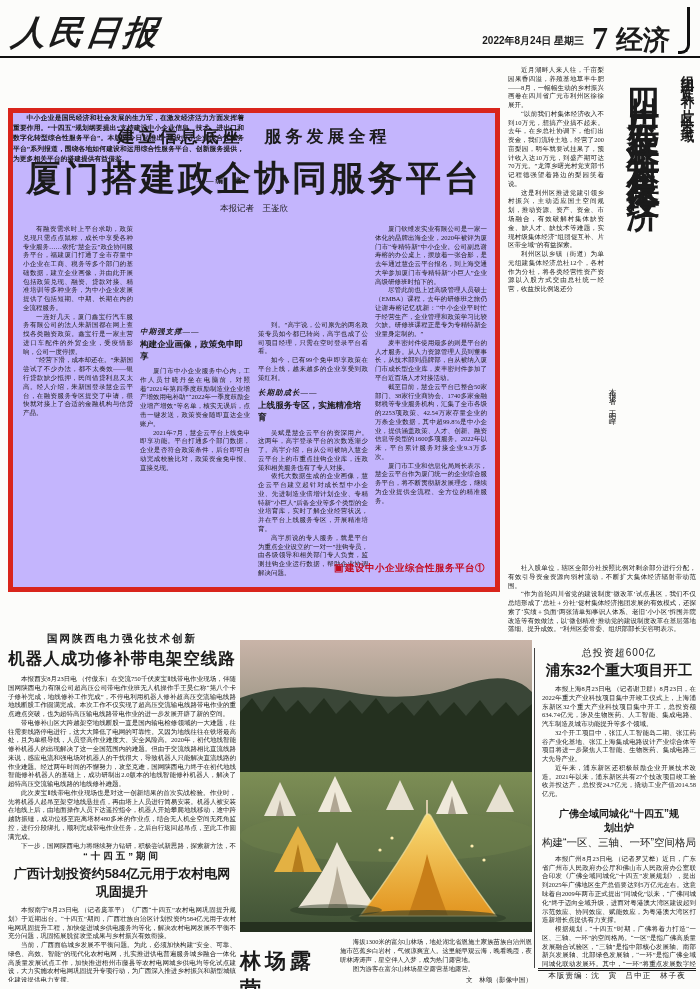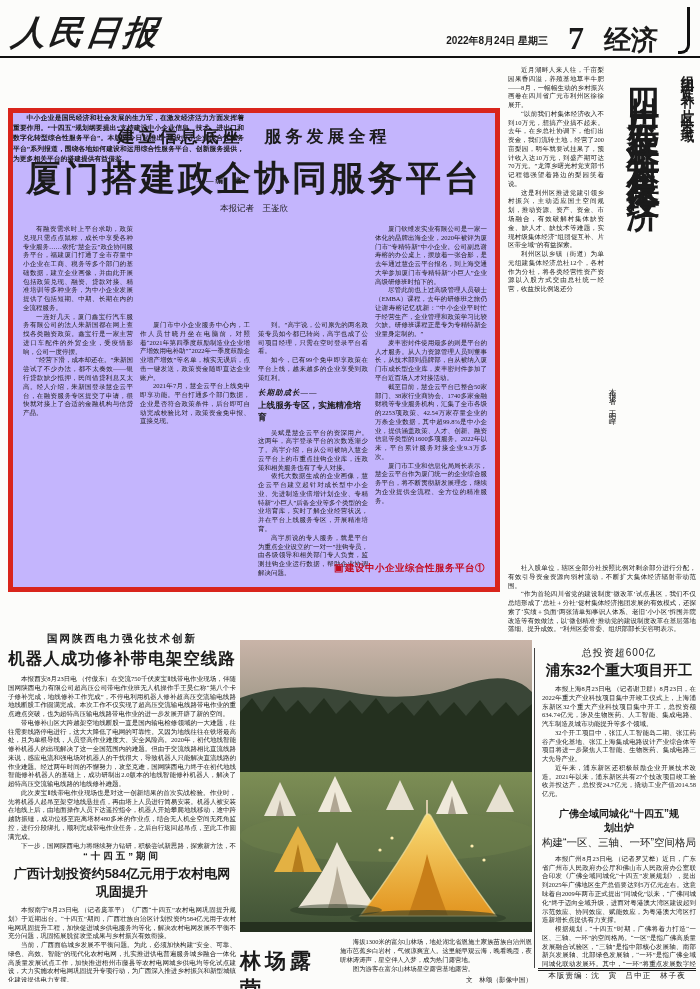--- a/index.html
+++ b/index.html
@@ -1,21 +1,21 @@
 <!DOCTYPE html>
 <html><head>
 <meta charset="utf-8">
 <style>
   html,body{margin:0;padding:0;background:#d8d8d4;}
   .page{position:relative;width:700px;height:989px;margin:0 auto;background:#fcfcfa;
         font-family:"Liberation Serif",serif;color:#1b1b1b;overflow:hidden;}
   
   .logo{position:absolute;left:12px;top:10px;font-size:34px;font-weight:bold;font-style:italic;
         letter-spacing:3px;transform:skewX(-7deg);}
-  .header-right{position:absolute;right:10px;top:8px;display:flex;align-items:flex-end;gap:20px;height:46px;}
+  .header-right{position:absolute;right:10px;top:8px;display:flex;align-items:flex-end;gap:8px;height:46px;}
   .date{font-family:"Liberation Sans",sans-serif;font-size:10px;font-weight:bold;padding-bottom:6px;}
   .pageno{font-size:32px;font-weight:bold;line-height:1;}
   .section{font-family:"Liberation Sans",sans-serif;font-size:27px;font-weight:bold;line-height:1;}
   .corner-rule{width:9px;height:44px;border-right:3px solid #111;border-bottom:3px solid #111;
                border-bottom-right-radius:9px;}
   .header-rule{position:absolute;left:0;top:56px;width:700px;height:2px;background:#111;}
   
   .small p{margin:0;text-indent:2em;font-size:6.5px;line-height:1.35;text-align:justify;}
   .kick{font-family:"Liberation Sans",sans-serif;font-weight:bold;text-align:center;}
   .head{font-family:"Liberation Sans",sans-serif;font-weight:bold;text-align:center;}
@@ -99,20 +99,24 @@
       <p>一连好几天，厦门鑫宝行汽车服务有限公司的法人朱新国都在网上查找各类融资政策。鑫宝行是一家主营进口车配件的外贸企业，受疫情影响，公司一度停摆。</p>
       <p>“经营下滑，成本却还在。”朱新国尝试了不少办法，都不太奏效——银行贷款缺少抵押，民间借贷利息又太高。经人介绍，朱新国登录慧企云平台，在融资服务专区提交了申请，很快就对接上了合适的金融机构与信贷产品。</p>
     </div>
 
     <div class="enote">
       <p>中小企业是国民经济和社会发展的生力军，在激发经济活力方面发挥着重要作用。“十四五”规划纲要提出“支持建设中小企业信息、技术、进出口和数字化转型综合性服务平台”。本版从今日起推出“建设中小企业综合性服务平台”系列报道，围绕各地如何建设和运用综合性服务平台、创新服务提供，为更多相关平台的搭建提供有益借鉴。</p>
       <div class="note-sign">——编　者</div>
     </div>
 
     <div class="mcol c2 small">
+      <div class="subhead">
+        <span class="l1">中期强支撑——</span>
+        <span class="l2">构建企业画像，政策免申即享</span>
+      </div>
       <p>厦门市中小企业服务中心内，工作人员甘晓丹坐在电脑前，对照着“2021年第四季度鼓励制造业企业增产增效用电补助”“2022年一季度鼓励企业增产增效”等名单，核实无误后，点击一键发送，政策资金随即直达企业账户。</p>
       <p>2021年7月，慧企云平台上线免申即享功能。平台打通多个部门数据，企业是否符合政策条件，后台即可自动完成校验比对，政策资金免申报、直接兑现。</p>
     </div>
 
     <div class="mcol c3 small">
       <p>到。”高宇说，公司原先的两名政策专员如今都已转岗，高宇也成了公司项目经理，只需在空时登录平台看看。</p>
       <p>如今，已有99个免申即享政策在平台上线，越来越多的企业享受到政策红利。</p>
       <div class="subhead">
         <span class="l1">长期助成长——</span>
         <span class="l2">上线服务专区，实施精准培育</span>

